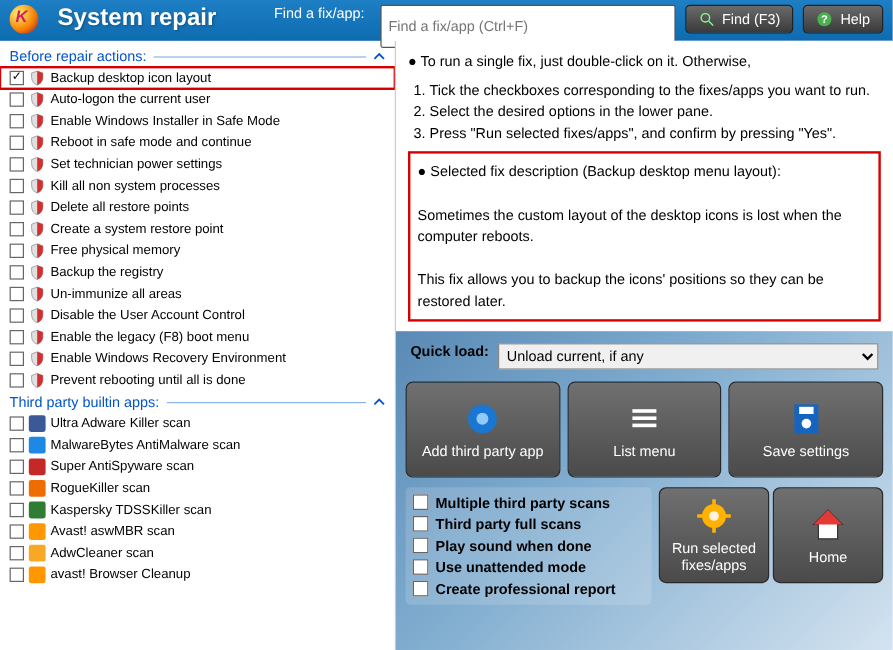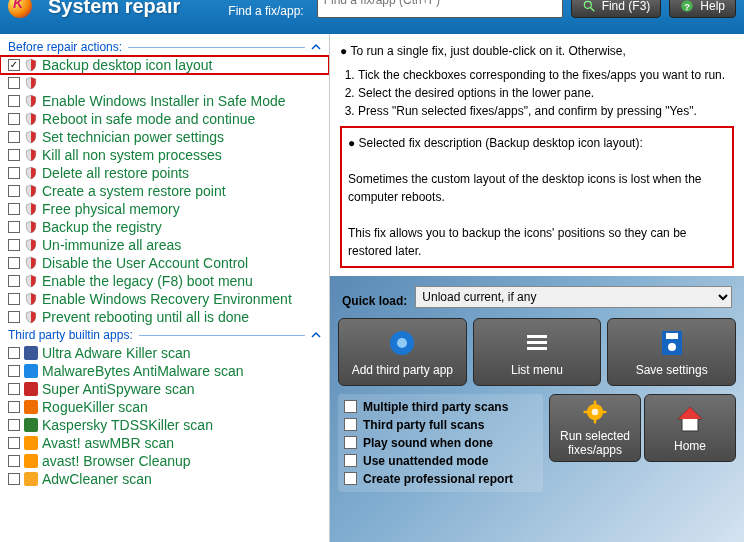--- a/index.html
+++ b/index.html
@@ -1,46 +1,46 @@
 <!DOCTYPE html>
 <html><head>
 <meta charset="utf-8">
 <style>
 *{box-sizing:border-box;margin:0;padding:0;font-family:Arial,sans-serif}
 body{width:744px;height:542px;overflow:hidden;font-size:12px;background:#fff}
-.header{height:34px;background:linear-gradient(#1e7fc5,#0e6bb0);display:flex;align-items:flex-end;color:#fff;padding:16px 8px;gap:8px}
+.header{height:34px;background:linear-gradient(#1e7fc5,#0e6bb0);display:flex;align-items:flex-start;color:#fff;padding:4px 8px;gap:8px}
 .logo{width:24px;height:24px;background:radial-gradient(circle at 30% 30%,#fff176,#f57c00 60%,#880e4f 100%);border-radius:50%;position:relative;flex:none}
 .logo::after{content:"K";position:absolute;top:1px;left:5px;color:#d81b60;font-weight:bold;font-size:14px;font-style:italic}
 .title{font-size:20px;font-weight:bold;margin-left:8px;margin-right:40px;text-shadow:1px 1px 2px rgba(0,0,0,.3)}
 .finda{font-size:12px;margin-right:5px;color:#fff}
 .search{flex:1;height:36px;padding:2px 6px;font-size:12px;color:#888;background:#fff;border:1px solid #555;border-radius:2px}
 .btn{height:24px;display:flex;align-items:center;gap:6px;background:linear-gradient(#6a6a6a,#3a3a3a);color:#fff;border:1px solid #222;border-radius:4px;padding:0 10px;font-size:12px;cursor:pointer}
 .btn .ico{width:14px;height:14px}
 .main{display:flex;height:508px}
 .left{width:330px;border-right:1px solid #ccc;overflow-y:auto;padding:4px 0}
 .sechdr{display:flex;justify-content:space-between;align-items:center;color:#0055cc;font-size:12px;padding:2px 8px;cursor:pointer}
 .sechdr .line{flex:1;height:1px;background:#8ab4e8;margin:0 6px}
 .chev{width:10px;height:10px;color:#0055cc}
 .item{display:flex;align-items:center;gap:4px;padding:1px 8px;height:18px;cursor:pointer}
 .item.sel{outline:2px solid #d50000;outline-offset:-1px}
 .cb{width:12px;height:12px;border:1px solid #666;background:#fff;flex:none;display:flex;align-items:center;justify-content:center}
 .cb.ck::after{content:"✓";font-size:10px;color:#000;line-height:1}
 .shield{width:14px;height:14px;flex:none}
 .tpi{width:14px;height:14px;flex:none;border-radius:2px}
-.item span{font-size:14px;color:#15803d;white-space:nowrap}
+.item span{font-size:11px;color:#000000;white-space:nowrap}
 .right{flex:1;display:flex;flex-direction:column;background:#fff}
 .desc{padding:8px 10px;font-size:12px;color:#000;line-height:1.5}
 .desc .box{border:2px solid #d50000;padding:6px;margin-top:6px}
 .desc ol{margin:6px 0 6px 18px}
 .panel{flex:1;background:linear-gradient(135deg,#5a8ab5,#7faccf 40%,#d4e3f0 100%);padding:8px;display:flex;flex-direction:column;gap:8px}
-.ql{display:flex;align-items:flex-end;gap:8px;padding:2px 4px}
+.ql{display:flex;align-items:flex-start;gap:8px;padding:2px 4px}
 .ql label{font-weight:bold;font-size:12px}
 .ql select{flex:1;height:22px;font-size:12px;padding:2px;background:#f0f0f0;border:1px solid #888}
 .bigrow{display:flex;gap:6px}
-.bigbtn{flex:1;height:68px;background:linear-gradient(#707070,#4a4a4a);border:1px solid #2a2a2a;border-radius:6px;color:#fff;display:flex;flex-direction:column;align-items:center;justify-content:center;gap:4px;cursor:pointer;font-size:12px;text-align:center;padding:4px}
+.bigbtn{flex:1;height:80px;background:linear-gradient(#707070,#4a4a4a);border:1px solid #2a2a2a;border-radius:6px;color:#fff;display:flex;flex-direction:column;align-items:center;justify-content:center;gap:4px;cursor:pointer;font-size:12px;text-align:center;padding:4px}
 .bigbtn .bi{width:32px;height:32px}
 .lower{display:flex;gap:6px}
 .opts{flex:1;background:rgba(255,255,255,.15);border-radius:4px;padding:6px;display:flex;flex-direction:column;gap:4px}
 .oitem{display:flex;align-items:flex-start;gap:6px;cursor:pointer}
 .oitem .cb{width:13px;height:13px}
 .oitem span{font-size:12px;font-weight:bold;color:#000}
 .rcol{display:flex;flex-direction:row;gap:3px;width:187px}
 </style>
 </head>
 <body>
@@ -83,20 +83,21 @@
             <path d="M12 2 L20 5 V11 C20 17 16 21 12 22 V2 Z" fill="#d32f2f"></path>
           </svg>
           <span>Backup desktop icon layout</span>
         </div>
         <div class="item">
           <div class="cb"></div>
           <svg class="shield" viewBox="0 0 24 24">
             <path d="M12 2 L20 5 V11 C20 17 16 21 12 22 C8 21 4 17 4 11 V5 Z" fill="#e0e0e0" stroke="#888"></path>
             <path d="M12 2 L20 5 V11 C20 17 16 21 12 22 V2 Z" fill="#d32f2f"></path>
           </svg>
+          <span>Auto-logon the current user</span>
         </div>
         <div class="item">
           <div class="cb"></div>
           <svg class="shield" viewBox="0 0 24 24">
             <path d="M12 2 L20 5 V11 C20 17 16 21 12 22 C8 21 4 17 4 11 V5 Z" fill="#e0e0e0" stroke="#888"></path>
             <path d="M12 2 L20 5 V11 C20 17 16 21 12 22 V2 Z" fill="#d32f2f"></path>
           </svg>
           <span>Enable Windows Installer in Safe Mode</span>
         </div>
         <div class="item">
@@ -229,41 +230,41 @@
           <div class="tpi" style="background:#2e7d32"></div>
           <span>Kaspersky TDSSKiller scan</span>
         </div>
         <div class="item">
           <div class="cb"></div>
           <div class="tpi" style="background:#ff9800"></div>
           <span>Avast! aswMBR scan</span>
         </div>
         <div class="item">
           <div class="cb"></div>
+          <div class="tpi" style="background:#f9a825"></div>
+          <span>AdwCleaner scan</span>
+        </div>
+        <div class="item">
+          <div class="cb"></div>
           <div class="tpi" style="background:#ff9800"></div>
           <span>avast! Browser Cleanup</span>
-        </div>
-        <div class="item">
-          <div class="cb"></div>
-          <div class="tpi" style="background:#f9a825"></div>
-          <span>AdwCleaner scan</span>
         </div>
       </div>
   </div>
 
   <div class="right">
     <div class="desc">
       <div>● <span>To run a single fix, just double-click on it. Otherwise,</span></div>
       <ol id="steps">
           <li>Tick the checkboxes corresponding to the fixes/apps you want to run.</li>
           <li>Select the desired options in the lower pane.</li>
           <li>Press "Run selected fixes/apps", and confirm by pressing "Yes".</li>
         </ol>
       <div class="box">
-        <div>● <span>Selected fix description (Backup desktop icon layout):</span></div><br>
+        <div>● <span>Selected fix description (Backup desktop menu layout):</span></div><br>
         <div>Sometimes the custom layout of the desktop icons is lost when the computer reboots.</div><br>
         <div>This fix allows you to backup the icons' positions so they can be restored later.</div>
       </div>
     </div>
 
     <div class="panel">
       <div class="ql">
         <label>Quick load:</label>
         <select><option>Unload current, if any</option></select>
       </div>

